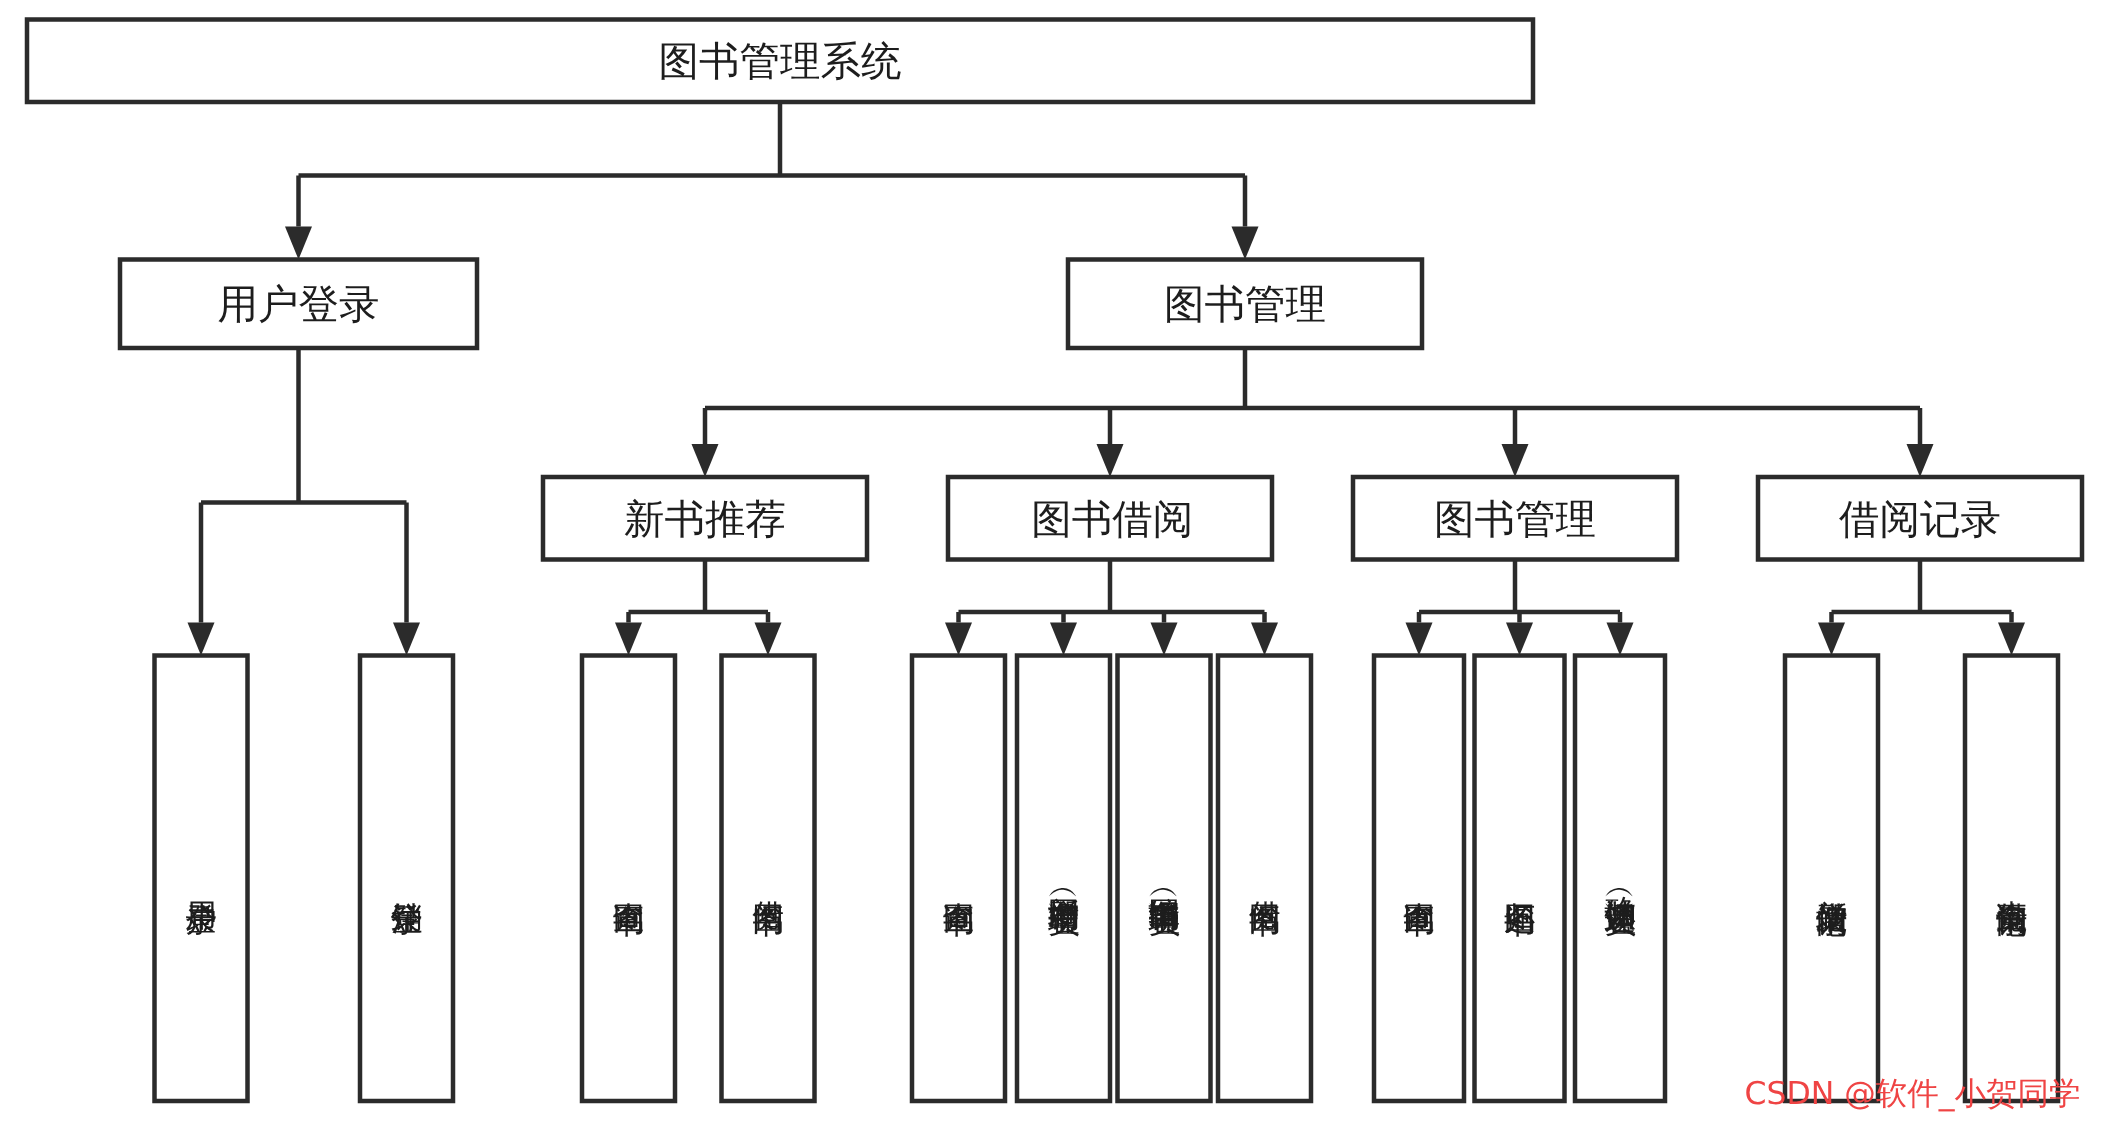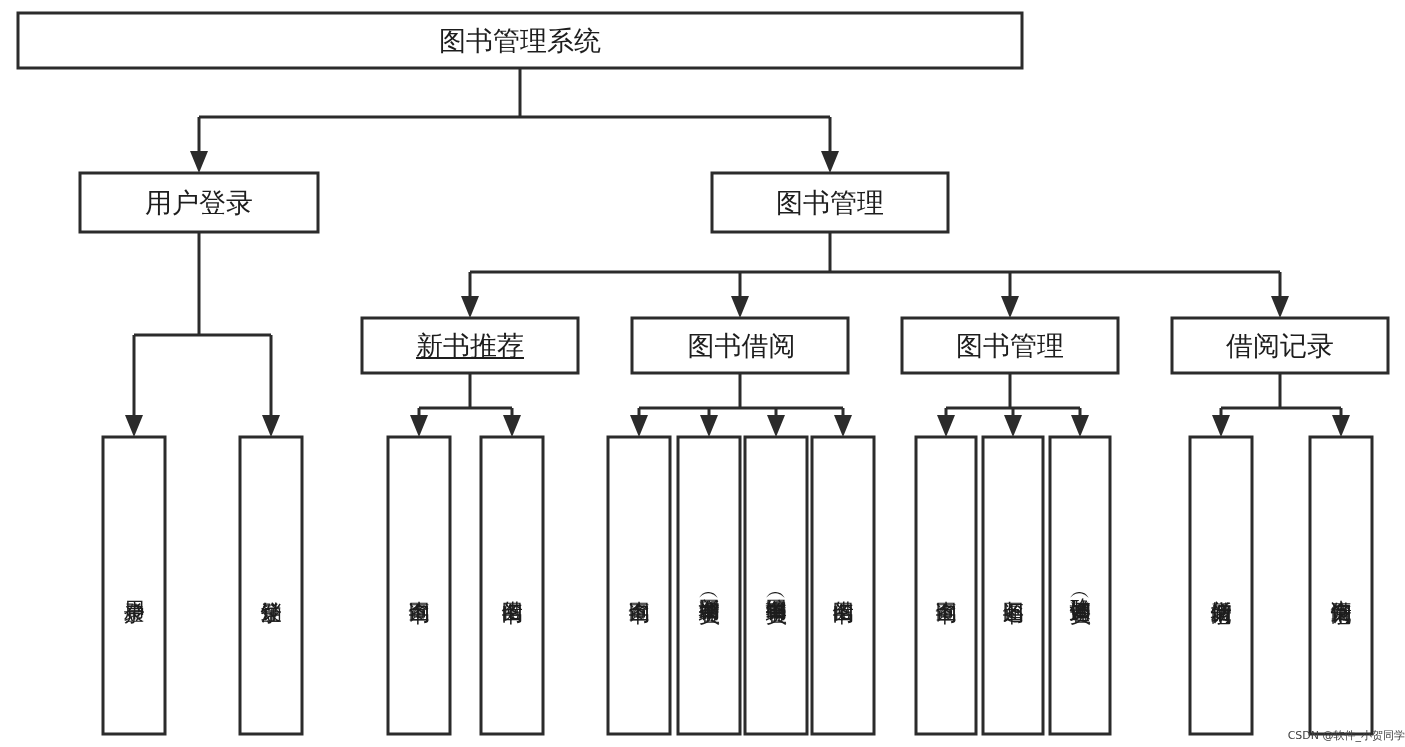--- a/index.html
+++ b/index.html
@@ -22,22 +22,22 @@
     font-family:"DejaVu Sans","Liberation Sans",sans-serif;
     white-space:nowrap;text-align:center;
   }
   .htext{
     position:absolute;display:flex;align-items:center;justify-content:center;
     font-size:27px;color:#1d1d1d;
     font-family:"DejaVu Sans","Liberation Sans",sans-serif;
     pointer-events:none;white-space:nowrap;
   }
   .watermark{
-    position:absolute;right:0;bottom:4px;
-    font-size:11px;color:#404040;
+    position:absolute;right:18px;bottom:4px;
+    font-size:21px;color:#ef4444;
     font-family:"DejaVu Sans","Liberation Sans",sans-serif;
     white-space:nowrap;
   }
 </style>
 </head>
 <body>
 
 <div id="diagram-root">
 
   <svg class="diagram-canvas" viewBox="0 0 1405 747">
@@ -116,21 +116,21 @@
         <rect x="1050" y="437" width="60" height="297" class="node-box"></rect>
         <rect x="1190" y="437" width="62" height="297" class="node-box"></rect>
         <rect x="1310" y="437" width="62" height="297" class="node-box"></rect>
       </g>
   </svg>
 
   <div id="labels-layer">
       <div class="htext" style="left: 18px; top: 13px; width: 1004px; height: 55px;">图书管理系统</div>
       <div class="htext" style="left: 80px; top: 173px; width: 238px; height: 59px;">用户登录</div>
       <div class="htext" style="left: 712px; top: 173px; width: 236px; height: 59px;">图书管理</div>
-      <div class="htext" style="left: 362px; top: 318px; width: 216px; height: 55px; text-decoration: underline;">新书推荐</div>
+      <div class="htext" style="left: 362px; top: 318px; width: 216px; height: 55px;">新书推荐</div>
       <div class="htext" style="left: 632px; top: 318px; width: 219px; height: 55px;">图书借阅</div>
       <div class="htext" style="left: 902px; top: 318px; width: 216px; height: 55px;">图书管理</div>
       <div class="htext" style="left: 1172px; top: 318px; width: 216px; height: 55px; font-family: Liberation Serif, serif;">借阅记录</div>
       <div class="vbox-wrap" style="left: 103px; top: 437px; width: 62px; height: 297px;">
         <div class="vtext">用户登录</div>
       </div>
       <div class="vbox-wrap" style="left: 240px; top: 437px; width: 62px; height: 297px;">
         <div class="vtext">注销登录</div>
       </div>
       <div class="vbox-wrap" style="left: 388px; top: 437px; width: 62px; height: 297px;">

